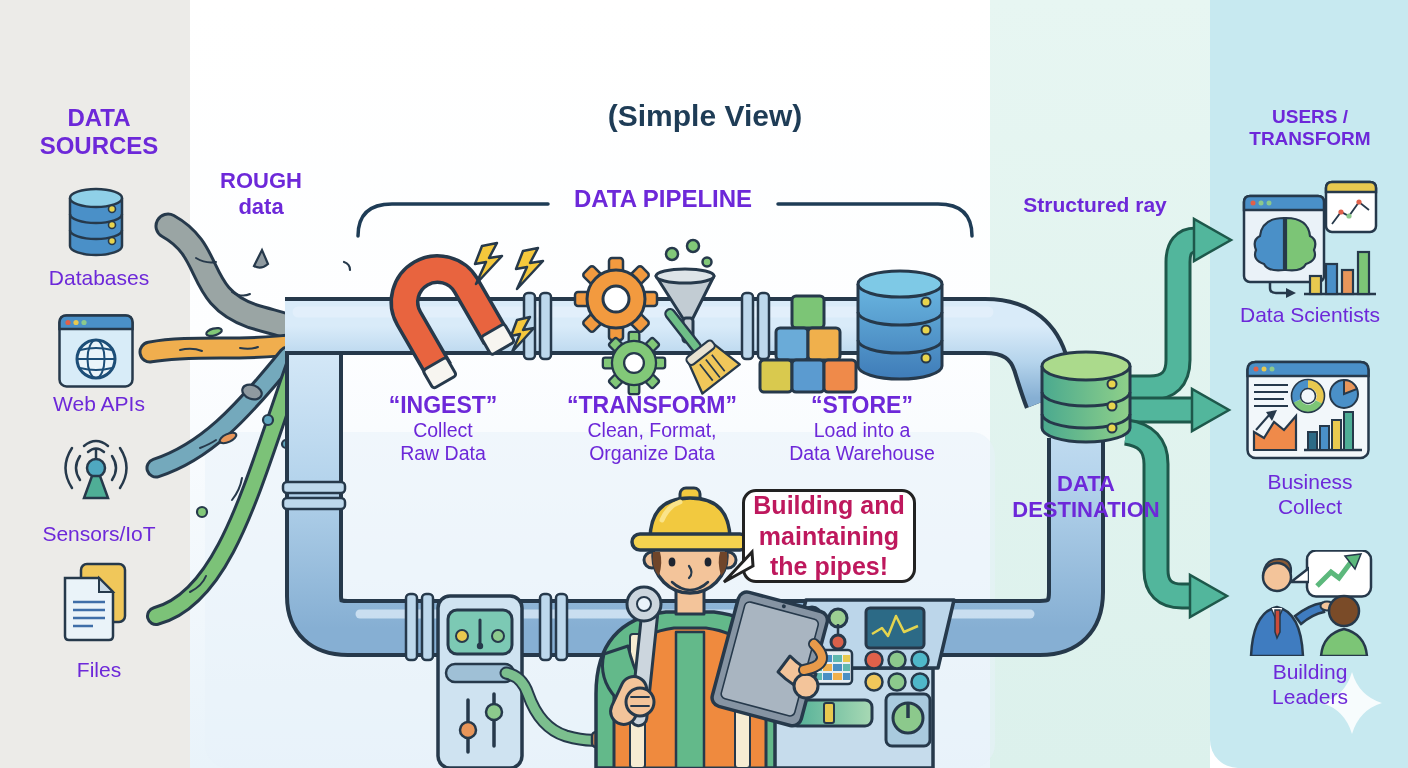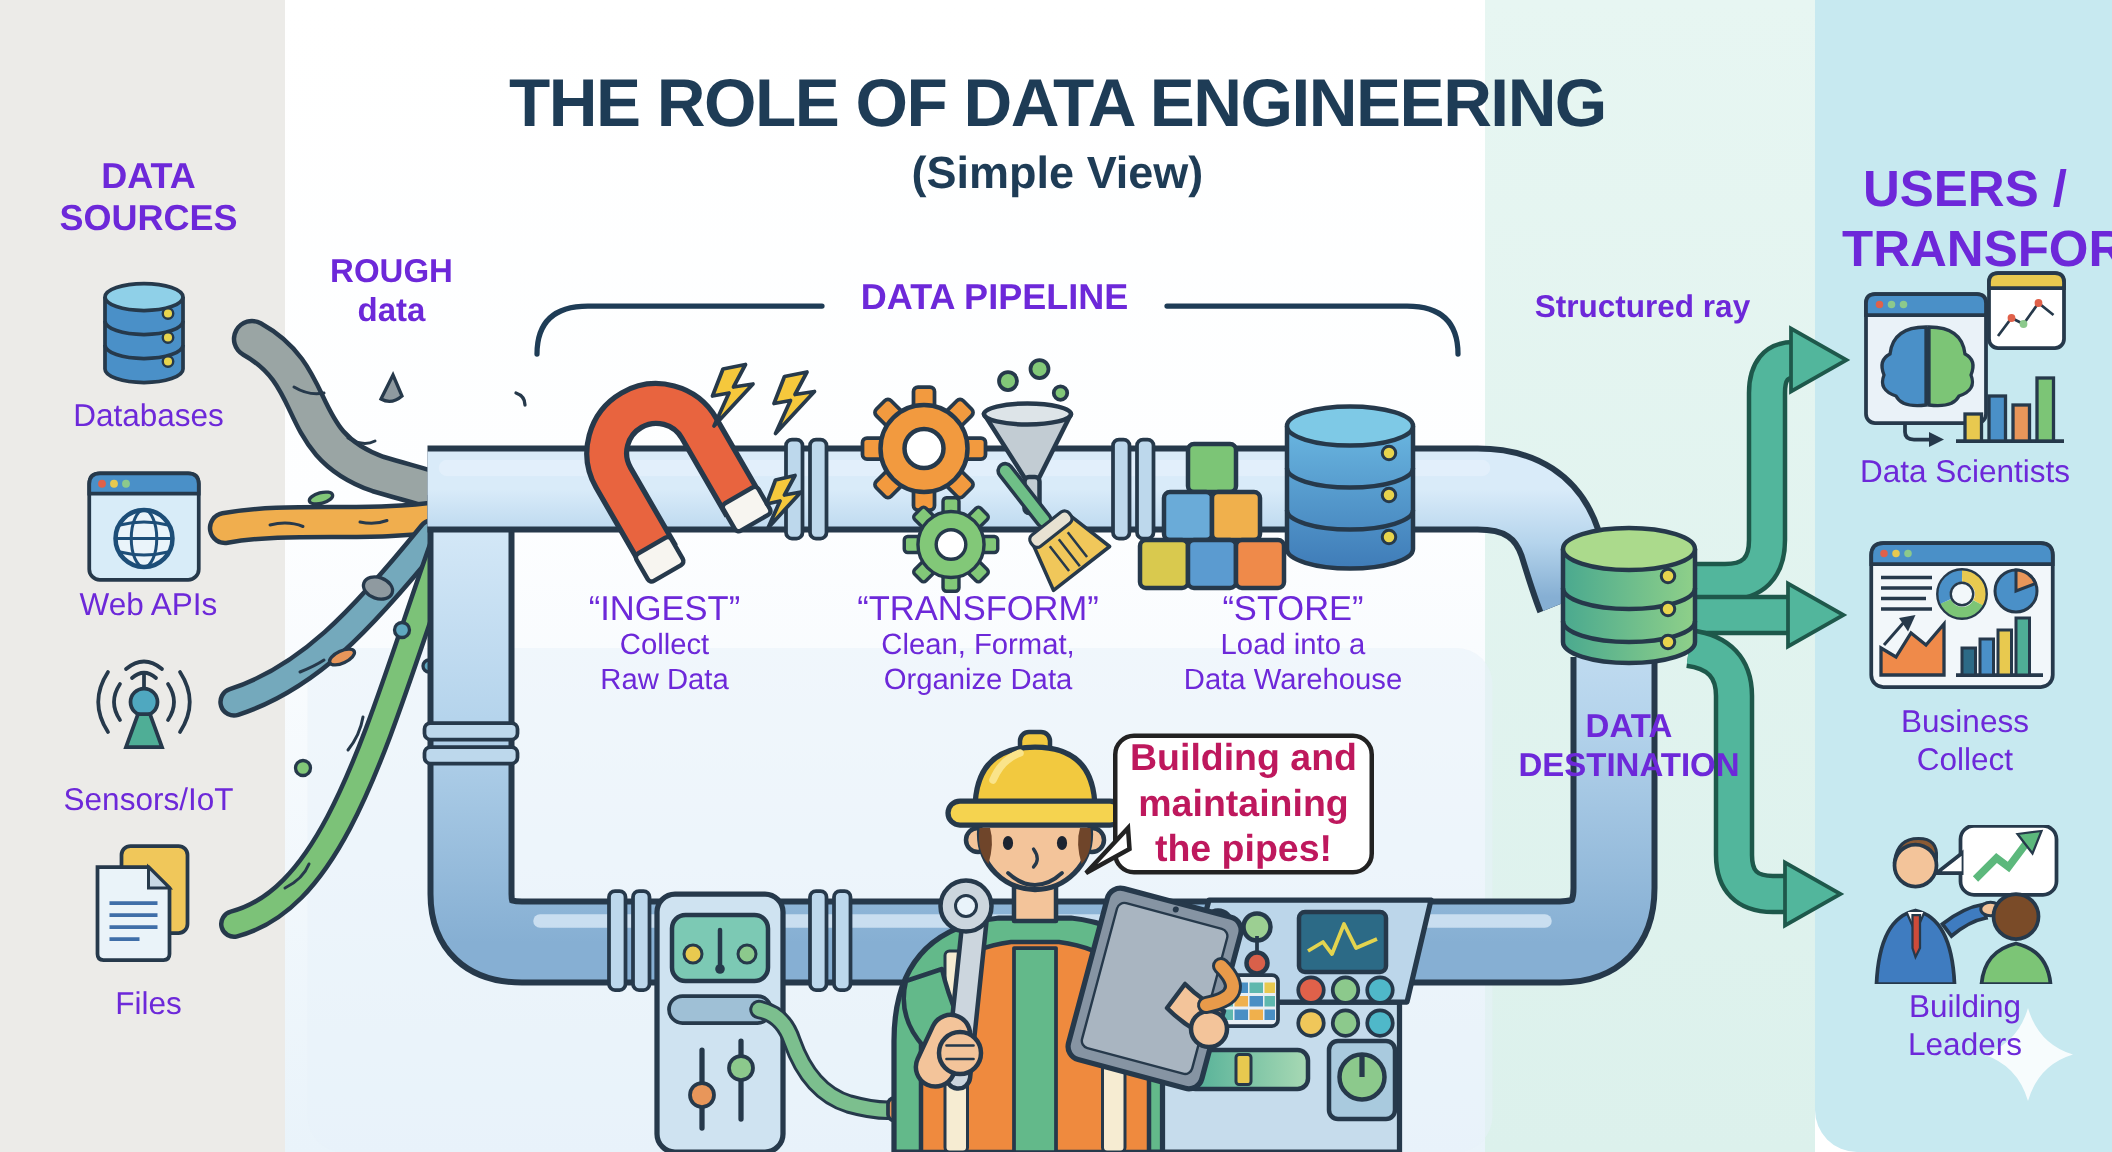--- a/index.html
+++ b/index.html
@@ -10,31 +10,31 @@
   .band-mid{left:190px;width:800px;background:linear-gradient(180deg,#ffffff 0%,#fdfeff 45%,#e9f3fa 100%);}
   .band-dest{left:990px;width:220px;background:linear-gradient(180deg,#e7f6f2 0%,#dcf1ec 100%);}
   .band-right{left:1210px;width:198px;background:#c7e9f0;border-radius:0 0 0 28px;}
   .art{position:absolute;left:0;top:0;z-index:1;}
   .txt{position:absolute;z-index:2;color:#6d28d9;text-align:center;line-height:1.18;}
   .txt span{display:block;}
   .title{left:200px;top:42px;width:1010px;font-size:45px;font-weight:bold;color:#1e3c56;letter-spacing:-1px;}
   .subtitle{left:200px;top:98px;width:1010px;font-size:30px;font-weight:bold;color:#1e3c56;}
   .col-head{font-weight:bold;font-size:24px;}
   .src-head{left:18px;top:104px;width:162px;}
-  .usr-head{left:1228px;top:106px;width:164px;font-size:34px;}
+  .usr-head{left:1228px;top:106px;width:164px;font-size:19px;}
   .lbl{font-size:21px;}
   .lbl-databases{left:18px;top:266px;width:162px;}
   .lbl-webapis{left:18px;top:392px;width:162px;}
   .lbl-sensors{left:18px;top:522px;width:162px;}
   .lbl-files{left:18px;top:658px;width:162px;}
   .rough{left:188px;top:168px;width:146px;font-size:22px;font-weight:bold;}
   .pipeline-head{left:553px;top:185px;width:220px;font-size:24px;font-weight:bold;}
   .structured{left:1000px;top:193px;width:190px;font-size:21px;font-weight:600;}
   .stage{z-index:2;}
-  .stage .name{font-size:23px;font-weight:normal;display:block;}
+  .stage .name{font-size:23px;font-weight:bold;display:block;}
   .stage .desc{font-size:19.5px;display:block;}
   .stage-ingest{left:360px;top:392px;width:166px;}
   .stage-transform{left:552px;top:392px;width:200px;}
   .stage-store{left:760px;top:392px;width:204px;}
   .dest-head{left:1004px;top:471px;width:164px;font-size:22px;font-weight:bold;}
   .lbl-scientists{left:1228px;top:303px;width:164px;}
   .lbl-analysts{left:1228px;top:470px;width:164px;}
   .lbl-leaders{left:1228px;top:660px;width:164px;}
   .icon{position:absolute;z-index:2;}
   .bubble{position:absolute;left:742px;top:489px;width:168px;height:88px;z-index:3;
@@ -337,21 +337,20 @@
         <rect x="732" y="609" width="76" height="100" rx="5" fill="#a9b5c1" stroke="#26394b" stroke-width="1.6"></rect>
         <circle cx="770" cy="604.5" r="2" fill="#26394b"></circle>
       </g>
       <path d="M 778 672 Q 794 688 810 692 L 816 674 Q 802 668 790 656 Z" fill="#f3c49a" stroke="#26394b" stroke-width="3"></path>
       <circle cx="806" cy="686" r="12" fill="#f3c49a" stroke="#26394b" stroke-width="3"></circle>
       <path d="M 804 670 Q 834 664 814 644" stroke="#26394b" stroke-width="12" fill="none"></path>
       <path d="M 804 670 Q 834 664 814 644" stroke="#e89a4a" stroke-width="8" fill="none"></path>
     </g>
   </svg>
 
-  <div class="txt title">THE ROLE OF DATA ENGINEERING</div>
   <div class="txt subtitle">(Simple View)</div>
 
   <div class="txt col-head src-head">
     <span>DATA</span>
     <span>SOURCES</span>
   </div>
 
   <div class="icon" style="left:64px;top:184px">
     <svg width="64" height="78" viewBox="0 0 64 78">
       <path d="M 6 14 V 62 A 26 9 0 0 0 58 62 V 14" fill="#4a90c8" stroke="#26394b" stroke-width="2.5"></path>

